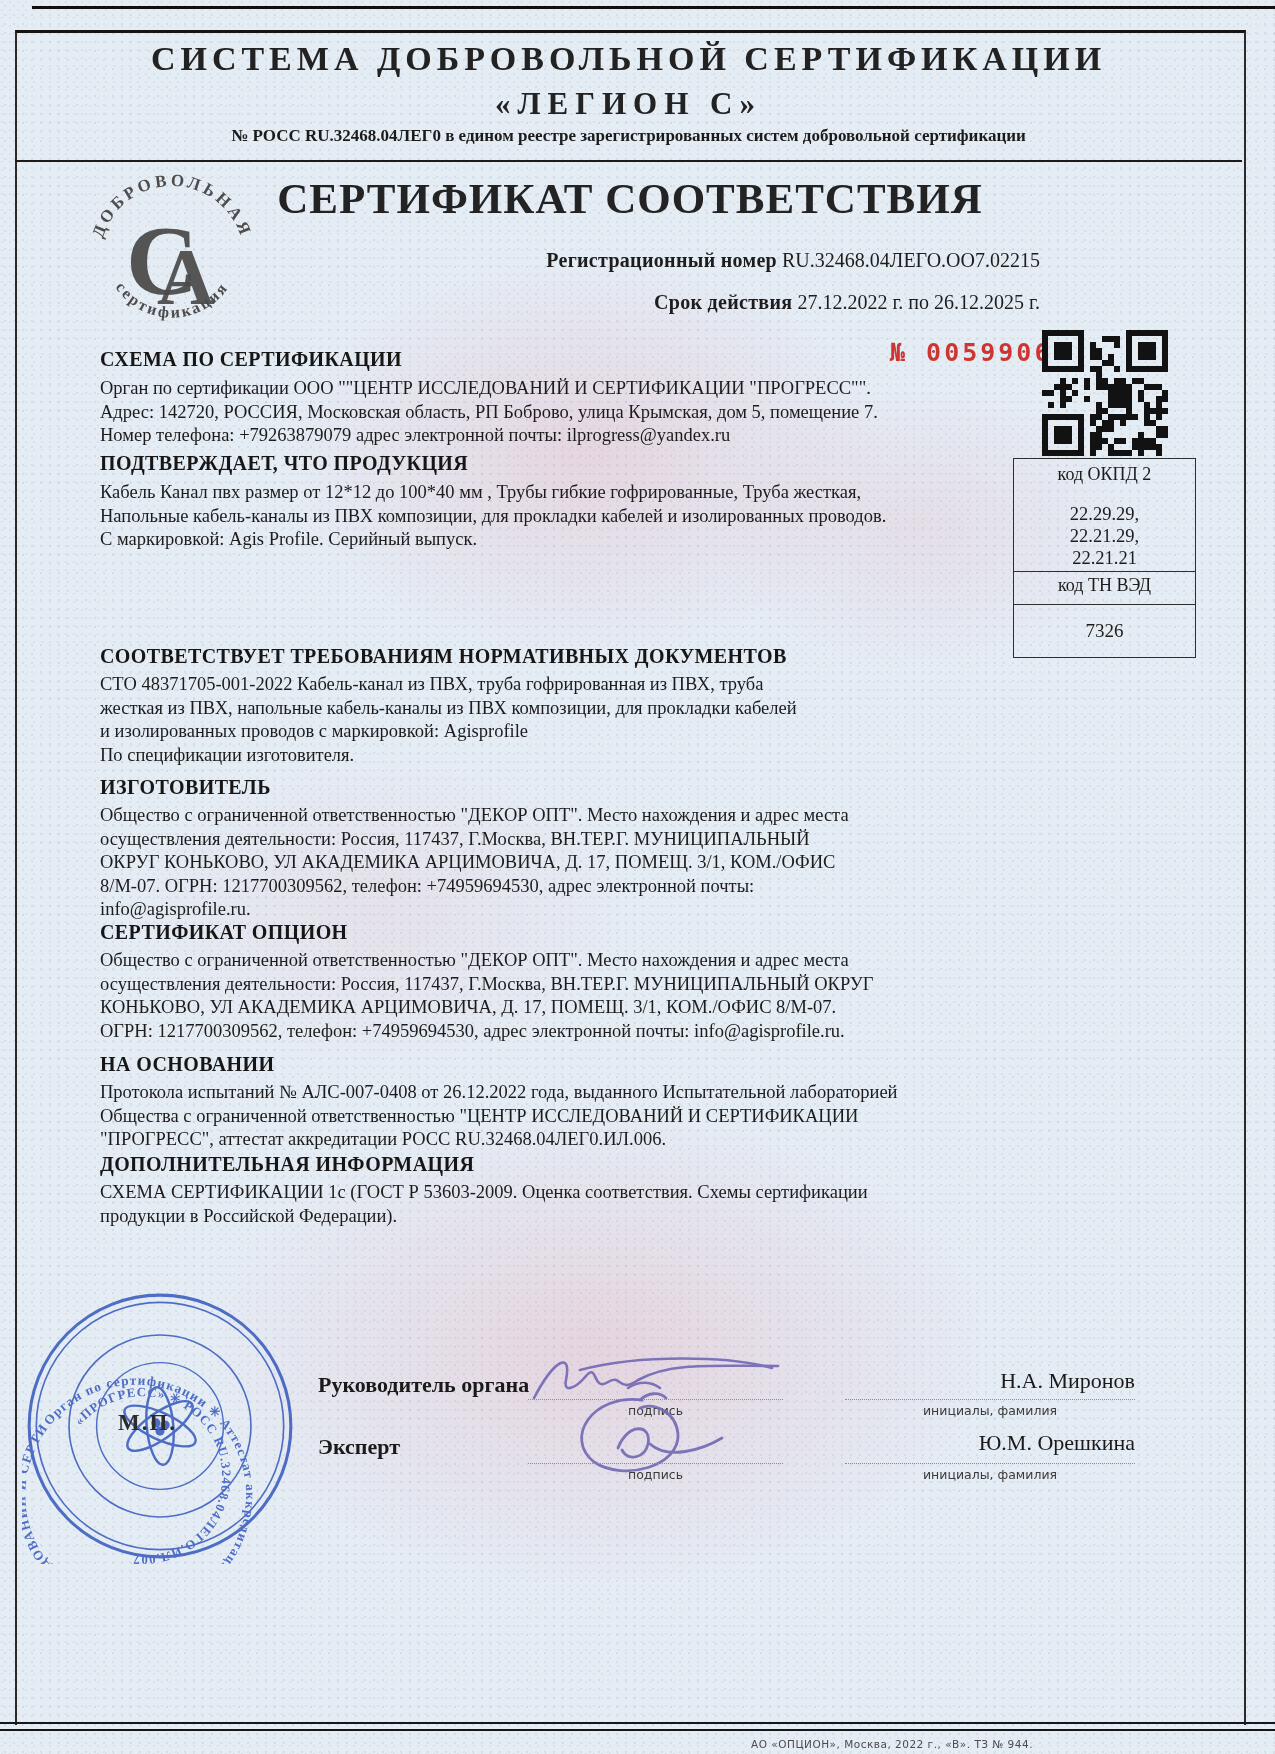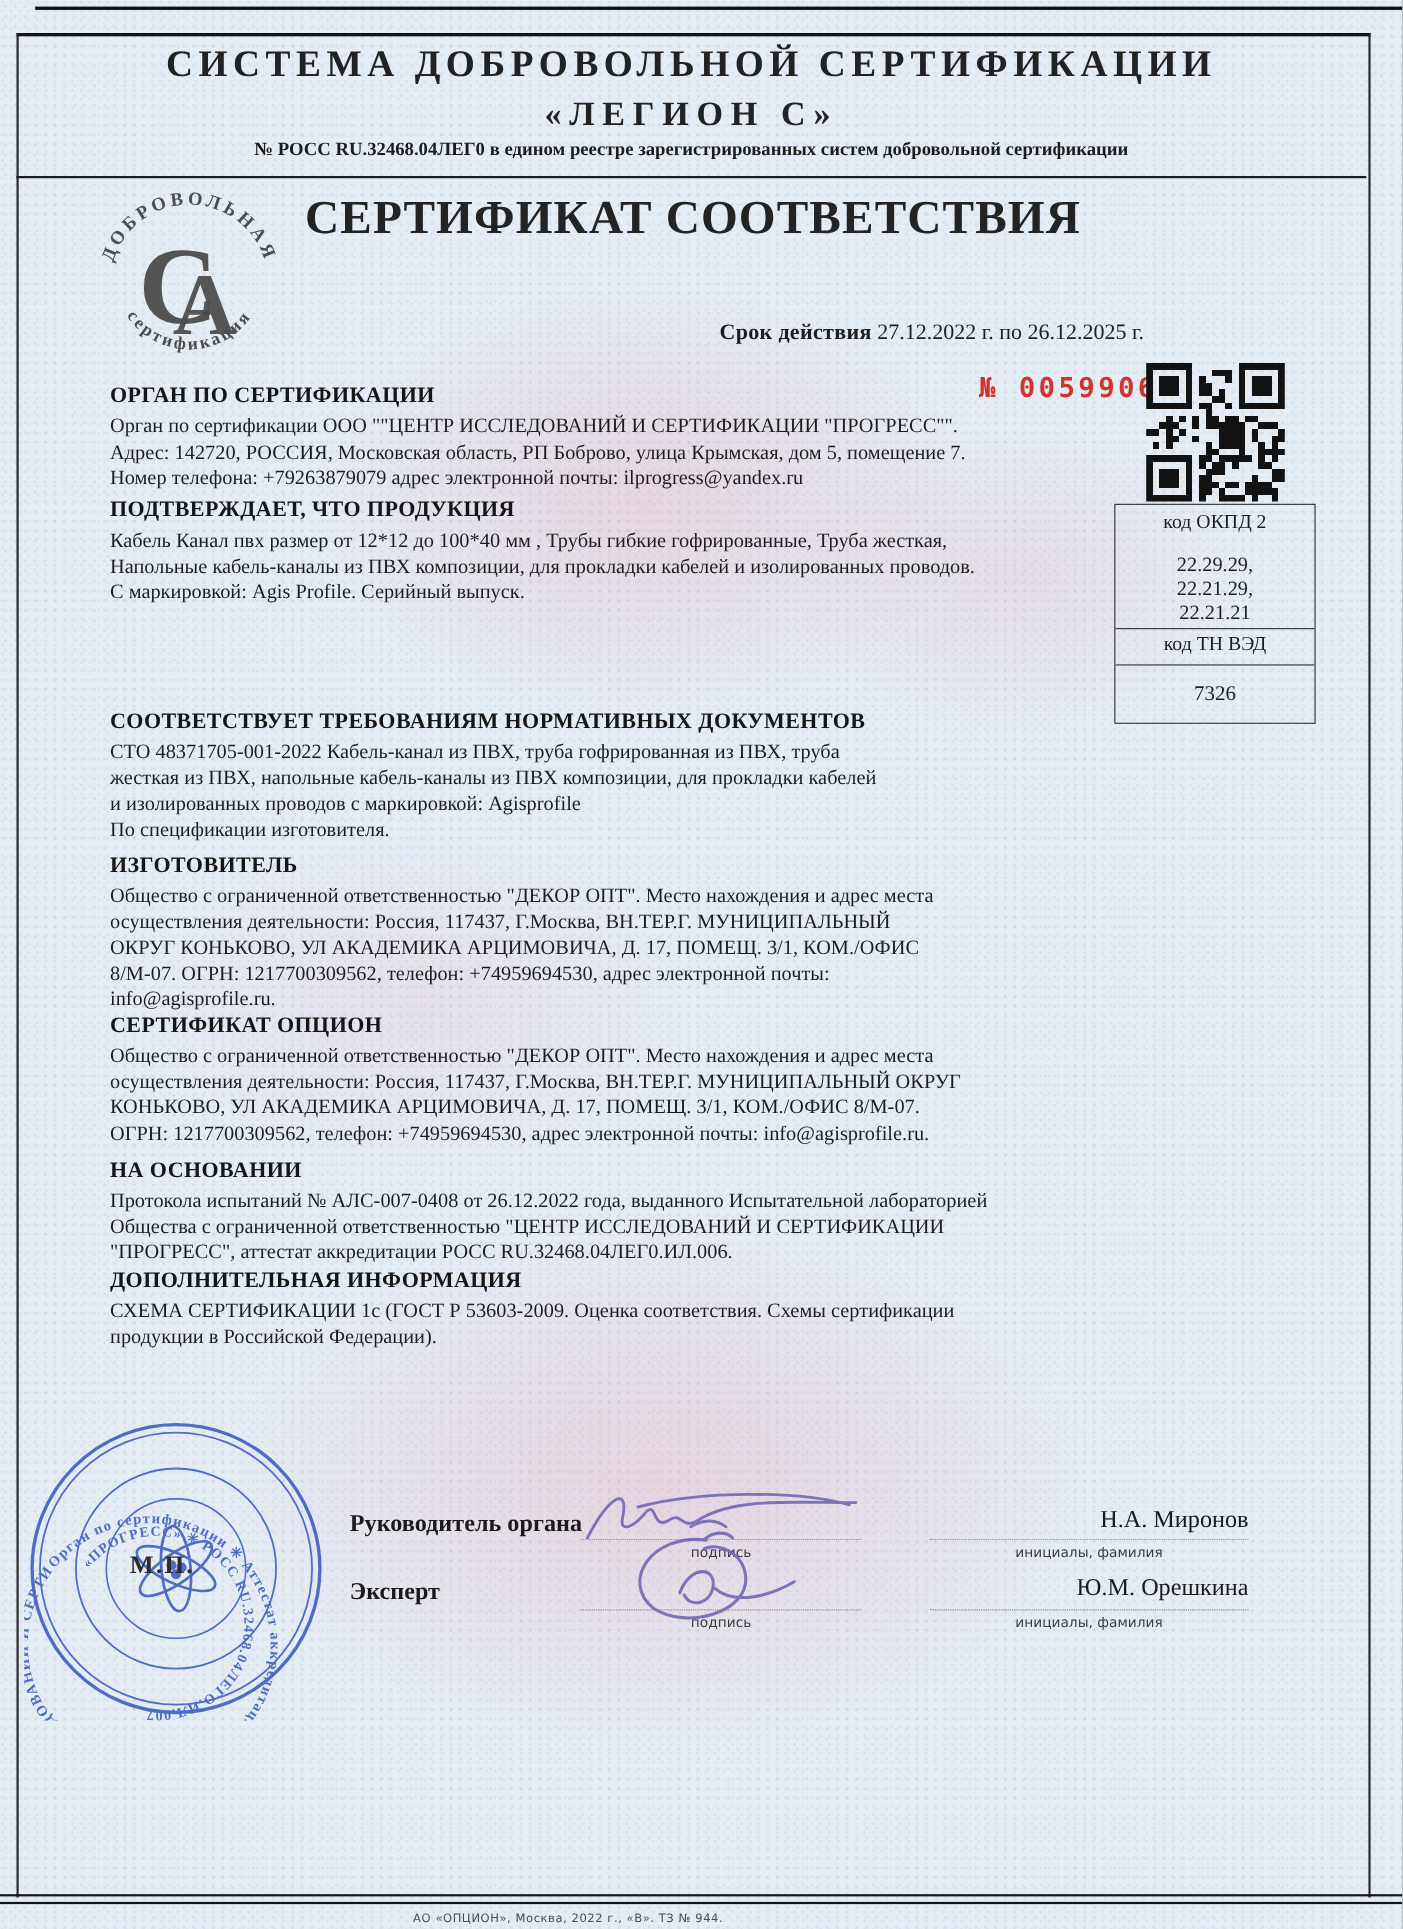--- a/index.html
+++ b/index.html
@@ -49,21 +49,21 @@
     display:flex;align-items:center;justify-content:center;font-size:19px;}
   .sig-role{left:282px;font-size:22px;font-weight:bold;color:#1a1a1a;margin-left:36px;}
   .sig-line{border-bottom:1.6px dotted #8d8d8d;height:0;}
   .sig-caption{font-size:12.5px;text-align:center;color:#3c3c3c;
     font-family:"DejaVu Sans",sans-serif;}
   .sig-name{font-size:22px;text-align:right;color:#1a1a1a;}
   .note-line{left:290px;top:1496px;font-size:19px;color:#1e1e1e;}
   .mp-mark{left:118px;top:1410px;font-size:23px;font-weight:bold;color:#2c2c2c;letter-spacing:2px;}
   .footer-rule1{top:1722px;left:0;width:1275px;height:2px;background:#161616;}
   .footer-rule2{top:1729px;left:0;width:1275px;height:1.5px;background:#161616;}
-  .footer-text{top:1738px;left:0;width:1033px;text-align:center;
+  .footer-text{top:1738px;left:0;width:1033px;text-align:right;
     font-family:"DejaVu Sans",sans-serif;font-size:10.5px;color:#4c4c4c;letter-spacing:.5px;}
   svg text{font-family:"Liberation Serif","DejaVu Serif",serif;}
 </style>
 </head>
 <body>
 
 <div class="page">
 
   <div class="abs topline"></div>
   <div class="abs frame"></div>
@@ -83,20 +83,21 @@
     </text>
     <text font-size="16" font-weight="bold" fill="#4d4d4d" letter-spacing="2.5">
       <textPath href="#logo-bot" startOffset="50%" text-anchor="middle">сертификация</textPath>
     </text>
     <text x="43" y="128" font-size="100" font-weight="bold" fill="#545454">С</text>
     <text x="74" y="138" font-size="80" font-weight="bold" fill="#4a4a4a" opacity="0.92">А</text>
   </svg>
 
   <div class="abs doc-title">СЕРТИФИКАТ СООТВЕТСТВИЯ</div>
 
+  <div class="abs reg-line"><b>Регистрационный номер</b><span> RU.32468.04ЛЕГО.ОО7.02215</span></div>
 
   <div class="abs val-line"><b>Срок действия</b><span> 27.12.2022 г. по 26.12.2025 г.</span></div>
 
   <div class="abs red-num">№ 0059906</div>
 
   <svg class="abs" style="left:1042px;top:330px;" width="126" height="126" viewBox="0 0 84 84" shape-rendering="crispEdges">
     <g fill="#121212">
       <path d="M0 0h28v28h-28z M4 4v20h20v-20z" fill-rule="evenodd"></path>
       <rect x="8" y="8" width="12" height="12"></rect>
       <path d="M56 0h28v28h-28z M60 4v20h20v-20z" fill-rule="evenodd"></path>
@@ -224,21 +225,21 @@
         <rect x="32" y="80" width="4" height="4"></rect>
         <rect x="44" y="80" width="4" height="4"></rect>
         <rect x="48" y="80" width="4" height="4"></rect>
         <rect x="52" y="80" width="4" height="4"></rect>
         <rect x="56" y="80" width="4" height="4"></rect>
         <rect x="64" y="80" width="4" height="4"></rect>
         <rect x="76" y="80" width="4" height="4"></rect>
       </g>
   </svg>
 
-  <div class="abs heading" style="top:348px;">ОРГАН ПО СЕРТИФИКАЦИИ</div>
+  <div class="abs heading" style="top:348px;">СХЕМА ПО СЕРТИФИКАЦИИ</div>
   <div class="abs body-lines" style="top:377px;">Орган по сертификации ООО ""ЦЕНТР ИССЛЕДОВАНИЙ И СЕРТИФИКАЦИИ "ПРОГРЕСС"".
 Адрес: 142720, РОССИЯ, Московская область, РП Боброво, улица Крымская, дом 5, помещение 7.
 Номер телефона: +79263879079 адрес электронной почты: ilprogress@yandex.ru</div>
 
   <div class="abs heading" style="top:452px;">ПОДТВЕРЖДАЕТ, ЧТО ПРОДУКЦИЯ</div>
   <div class="abs body-lines" style="top:481px;width:880px;">Кабель Канал пвх размер от 12*12 до 100*40 мм , Трубы гибкие гофрированные, Труба жесткая,
 Напольные кабель-каналы из ПВХ композиции, для прокладки кабелей и изолированных проводов.
 С маркировкой: Agis Profile. Серийный выпуск.</div>
 
   <div class="abs codes-box">

